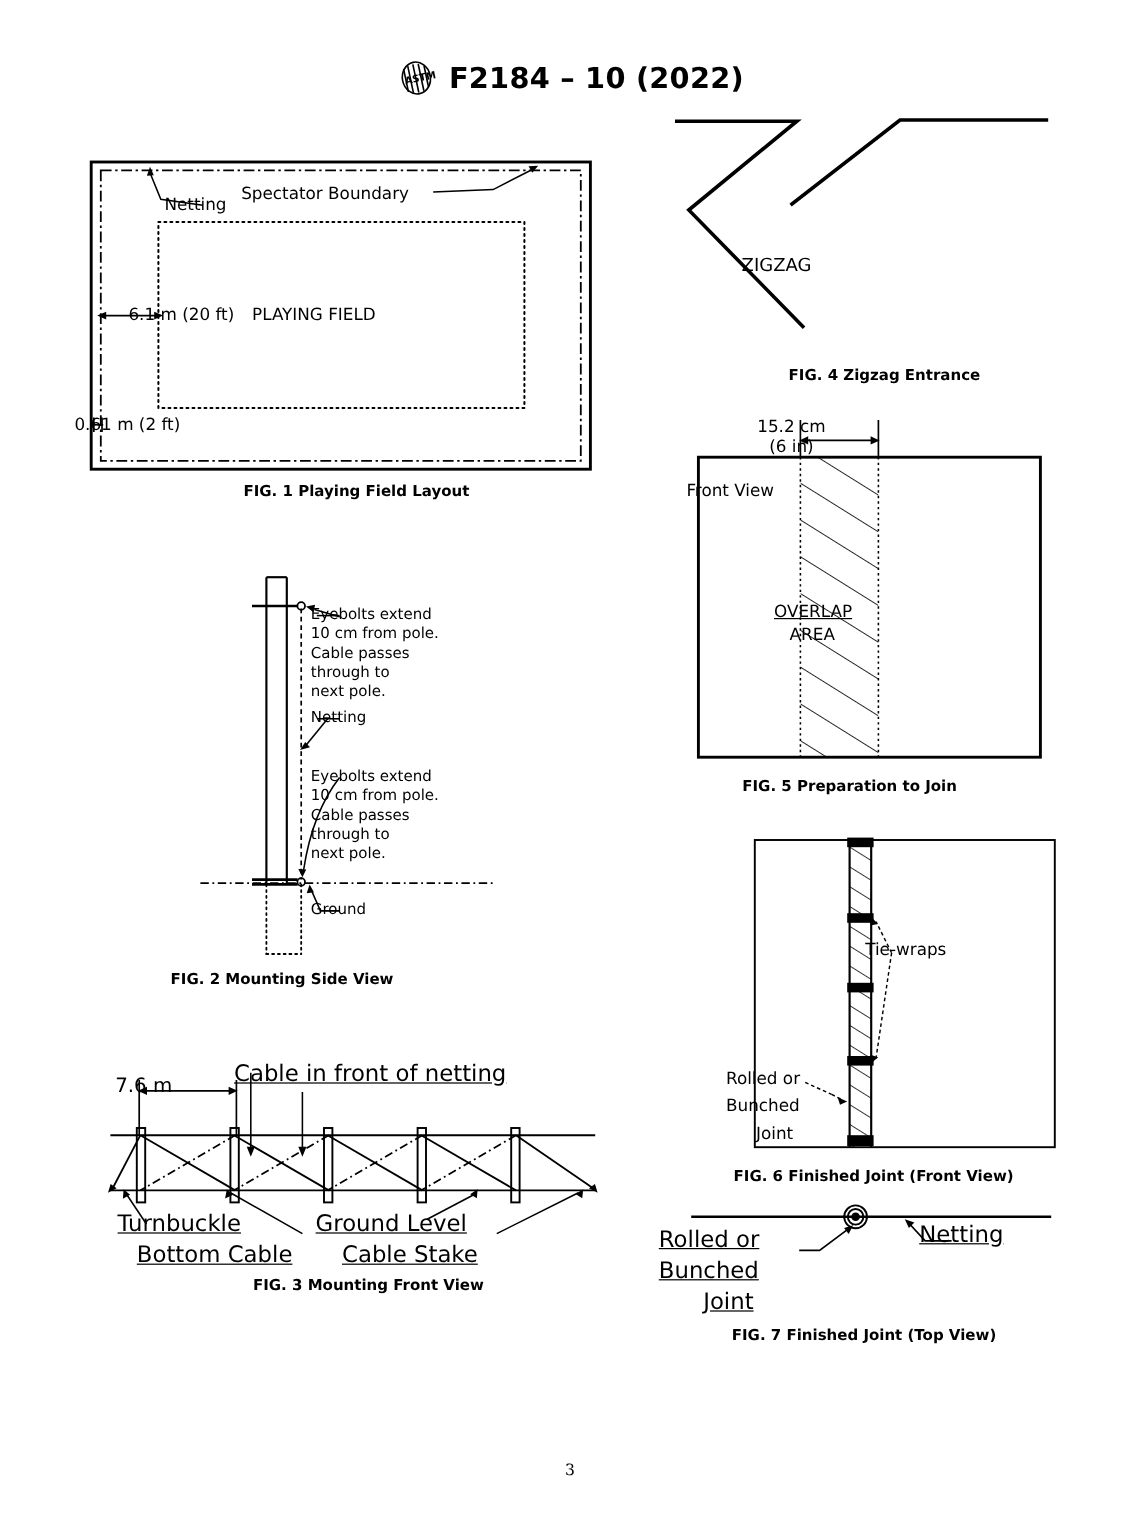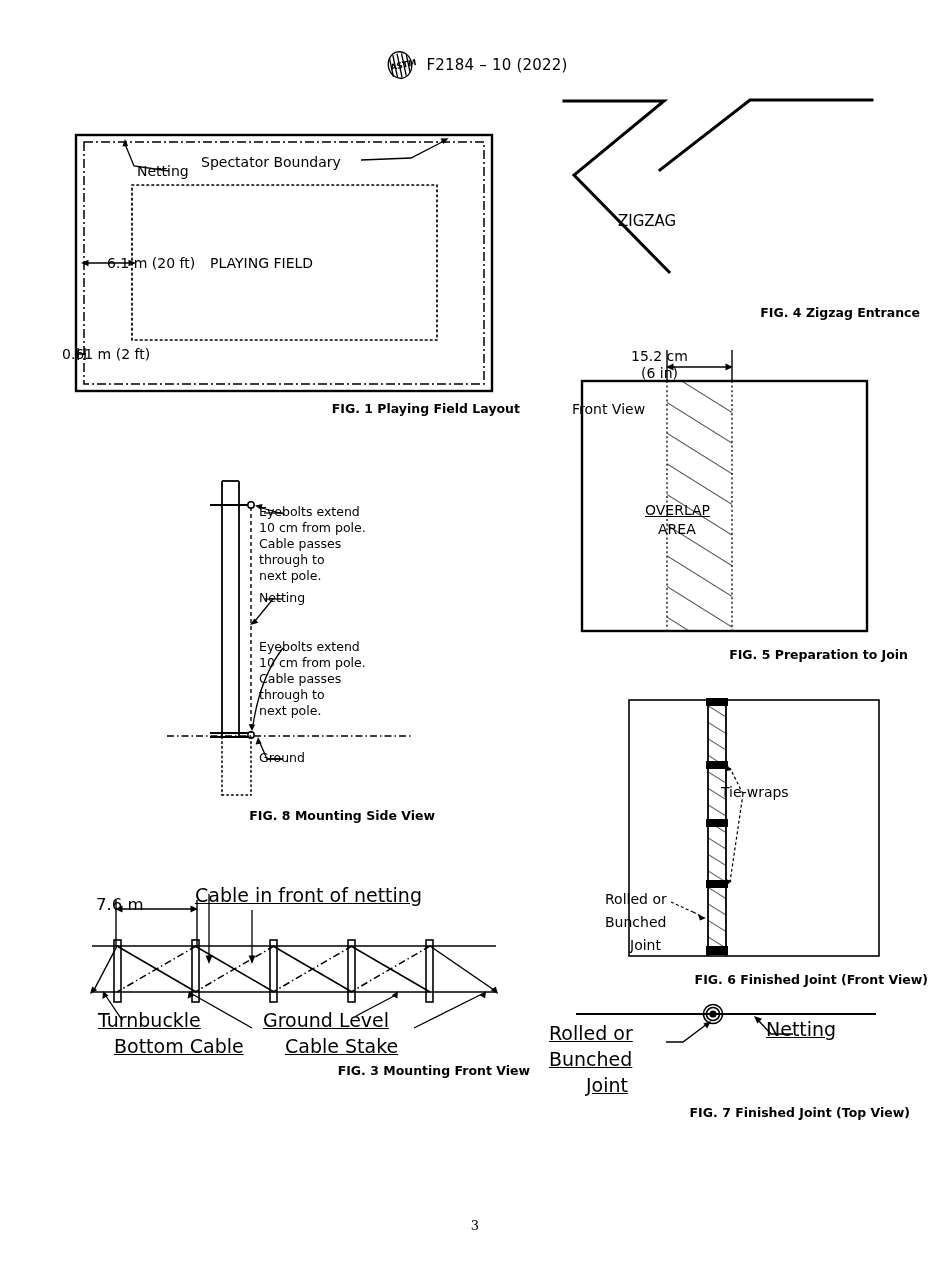--- a/index.html
+++ b/index.html
@@ -1,22 +1,22 @@
 <!DOCTYPE html>
 <html><head>
 <meta charset="utf-8">
 <style>
   html,body{margin:0;padding:0;background:#fff;}
   body{width:950px;height:1272px;position:relative;font-family:"DejaVu Sans",sans-serif;color:#000;}
   .page{position:absolute;inset:0;}
   .hdr{position:absolute;top:50px;left:0;width:950px;display:flex;align-items:center;justify-content:center;gap:10px;}
   .hdr-logo{width:34px;height:30px;}
-  .hdr-title{font-family:"DejaVu Sans",sans-serif;font-weight:normal;font-size:15px;letter-spacing:.2px;}
+  .hdr-title{font-family:"DejaVu Sans",sans-serif;font-weight:bold;font-size:24px;letter-spacing:.2px;}
   .fig{position:absolute;padding-left:26px;}
-  .cap{position:absolute;width:100%;text-align:right;font-family:"DejaVu Sans",sans-serif;font-weight:bold;font-size:12.5px;}
+  .cap{position:absolute;width:100%;text-align:center;font-family:"DejaVu Sans",sans-serif;font-weight:bold;font-size:12.5px;}
   .lbl{position:absolute;font-family:"DejaVu Sans",sans-serif;font-size:14px;white-space:nowrap;}
   .lbl.s{font-size:12.5px;}
   .lbl.big{font-size:19px;text-decoration:underline;}
   .lbl.mid{font-size:16.5px;}
   .pageno{position:absolute;top:1218px;left:0;width:950px;text-align:center;font-family:"DejaVu Serif",serif;font-size:13px;}
   svg{display:block;overflow:visible;}
   text{font-family:"DejaVu Sans",sans-serif;}
 </style>
 </head>
 <body>
@@ -138,21 +138,21 @@
 
     <span class="lbl s" style="left:124px;top:115px;">Netting</span>
 
     <span class="lbl s" style="left:124px;top:164px;">Eyebolts extend</span>
     <span class="lbl s" style="left:124px;top:180px;">10 cm from pole.</span>
     <span class="lbl s" style="left:124px;top:196px;">Cable passes</span>
     <span class="lbl s" style="left:124px;top:212px;">through to</span>
     <span class="lbl s" style="left:124px;top:228px;">next pole.</span>
 
     <span class="lbl s" style="left:124px;top:275px;">Ground</span>
-    <div class="cap" style="top:333px;left:-100px;width:400px;">FIG. 8 Mounting Side View</div>
+    <div class="cap" style="top:333px;left:-100px;width:400px;">FIG. 2 Mounting Side View</div>
   </div>
 
   <div class="fig" style="left:58px;top:888px;width:420px;height:185px;">
     <svg width="420" height="160" viewBox="0 0 420 160">
 
       <g stroke="#000" stroke-width="1.4">
         <line x1="32" y1="12" x2="32" y2="58"></line>
         <line x1="113" y1="12" x2="113" y2="58"></line>
         <line x1="36" y1="21" x2="109" y2="21"></line>
       </g>

